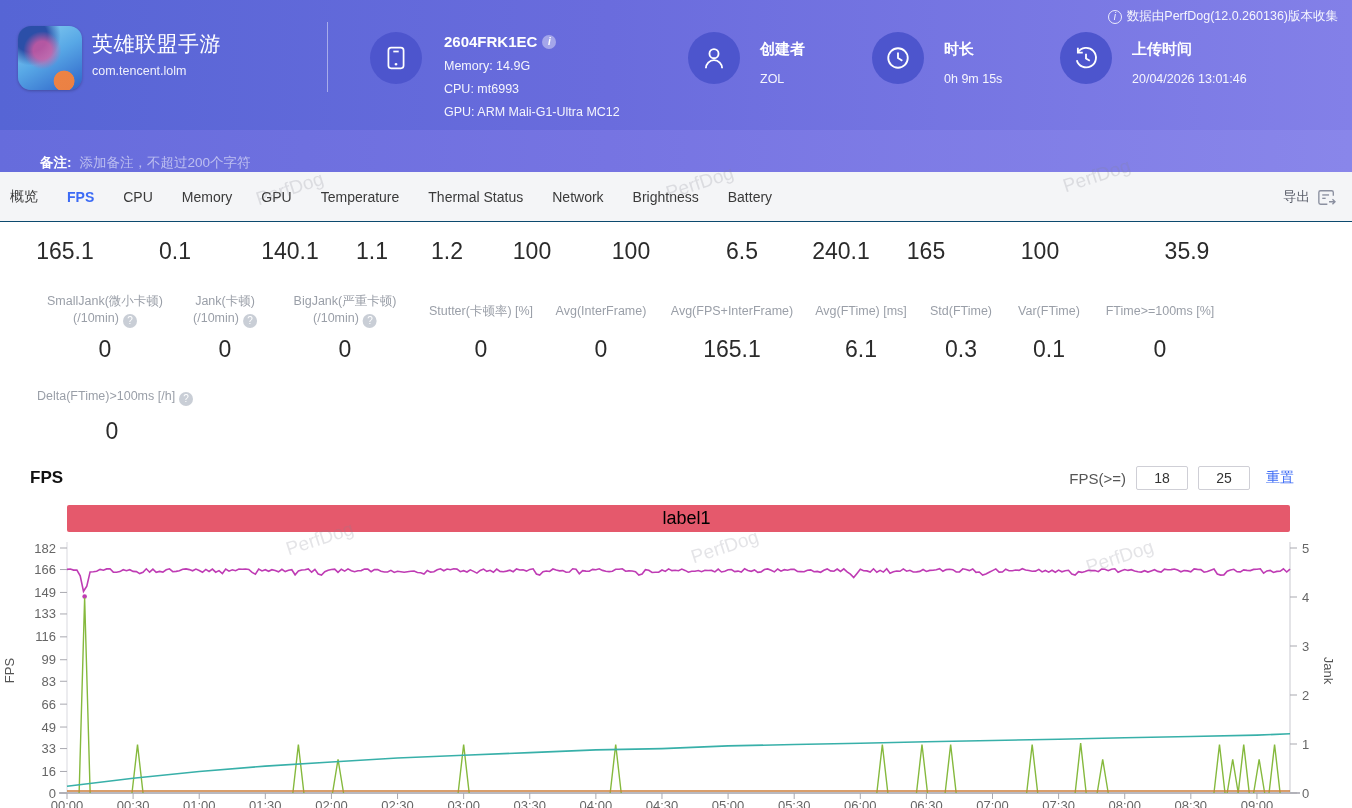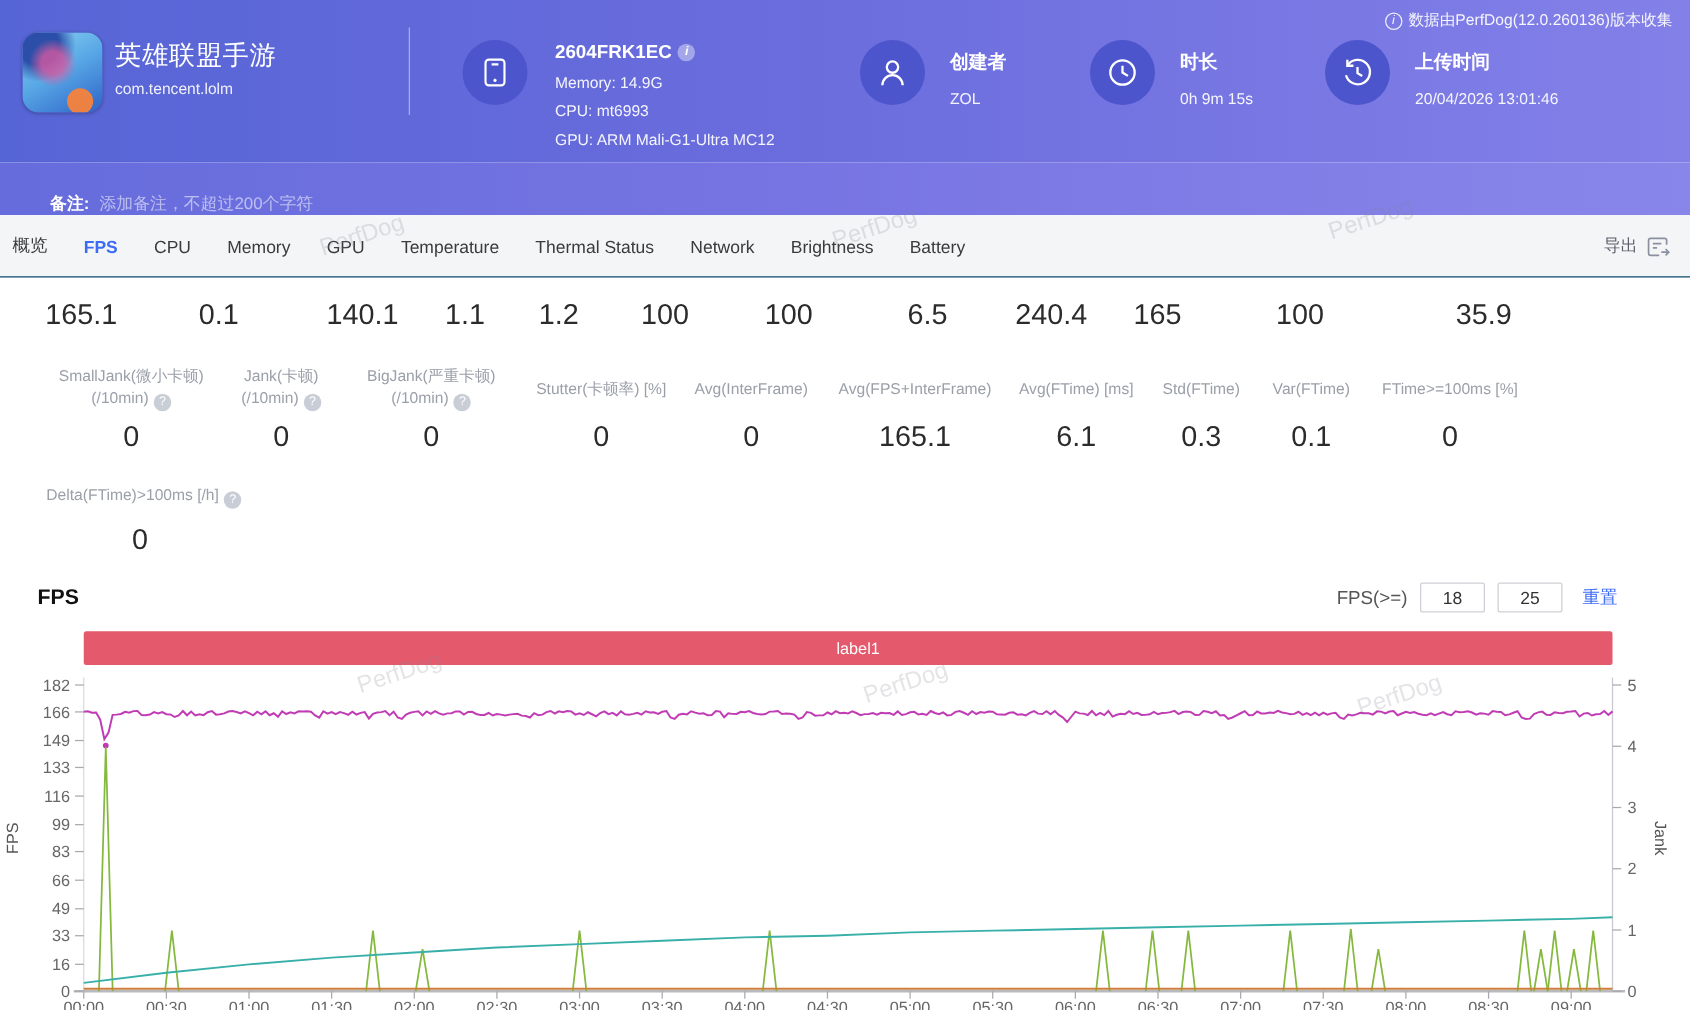--- a/index.html
+++ b/index.html
@@ -71,21 +71,21 @@
     font-size:23px; color:#2b2b2b; font-weight:500; }
 
   
   .fps-title { position:absolute; left:30px; top:468px; font-size:17px; font-weight:bold; color:#111; }
   .fps-controls { position:absolute; right:58px; top:466px; display:flex; align-items:center; gap:10px; }
   .fps-controls label { font-size:15px; color:#555; }
   .fps-controls input { width:52px; height:24px; border:1px solid #cfcfd6; border-radius:2px;
     text-align:center; font-size:14px; color:#333; font-family:inherit; }
   .reset-link { font-size:14px; color:#3c6bf5; cursor:pointer; margin-left:6px; }
   .banner { position:absolute; left:67px; top:505px; width:1223px; height:27px; background:#e5596c;
-    border-radius:2px; color:#ffffff; font-size:13px; display:flex; align-items:center; justify-content:center;padding-left:16px; }
+    border-radius:2px; color:#000000; font-size:18px; display:flex; align-items:center; justify-content:center;padding-left:16px; }
 
   
   #chart { position:absolute; left:0; top:540px; width:1352px; height:268px; }
   .ax { font-size:13px; fill:#666; font-family:"Liberation Sans",sans-serif; }
   .axt { font-size:13px; fill:#555; font-family:"Liberation Sans",sans-serif; }
   svg text { user-select:none; }
 </style>
 </head>
 <body>
 
@@ -188,21 +188,21 @@
 
 <div class="row1">
   <span class="statv" style="left:65px;">165.1</span>
   <span class="statv" style="left:175px;">0.1</span>
   <span class="statv" style="left:290px;">140.1</span>
   <span class="statv" style="left:372px;">1.1</span>
   <span class="statv" style="left:447px;">1.2</span>
   <span class="statv" style="left:532px;">100</span>
   <span class="statv" style="left:631px;">100</span>
   <span class="statv" style="left:742px;">6.5</span>
-  <span class="statv" style="left:841px;">240.4</span>
+  <span class="statv" style="left:841px;">240.1</span>
   <span class="statv" style="left:926px;">165</span>
   <span class="statv" style="left:1040px;">100</span>
   <span class="statv" style="left:1187px;">35.9</span>
 </div>
 
 <div class="row2">
   <div class="slabel" style="left:105px;">
     <div>SmallJank(微小卡顿)</div>
     <div><span>(/10min)</span><span class="help">?</span></div>
   </div>

